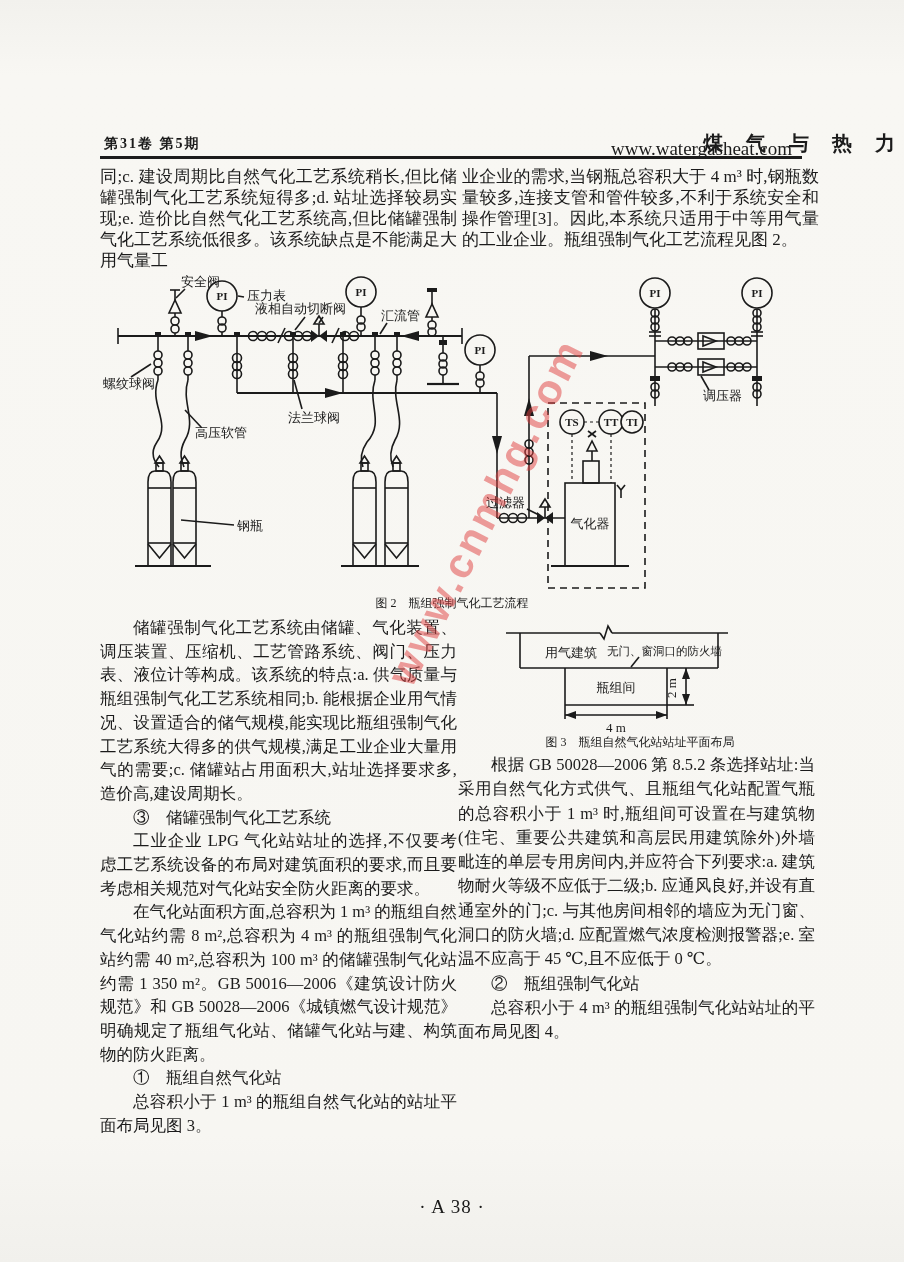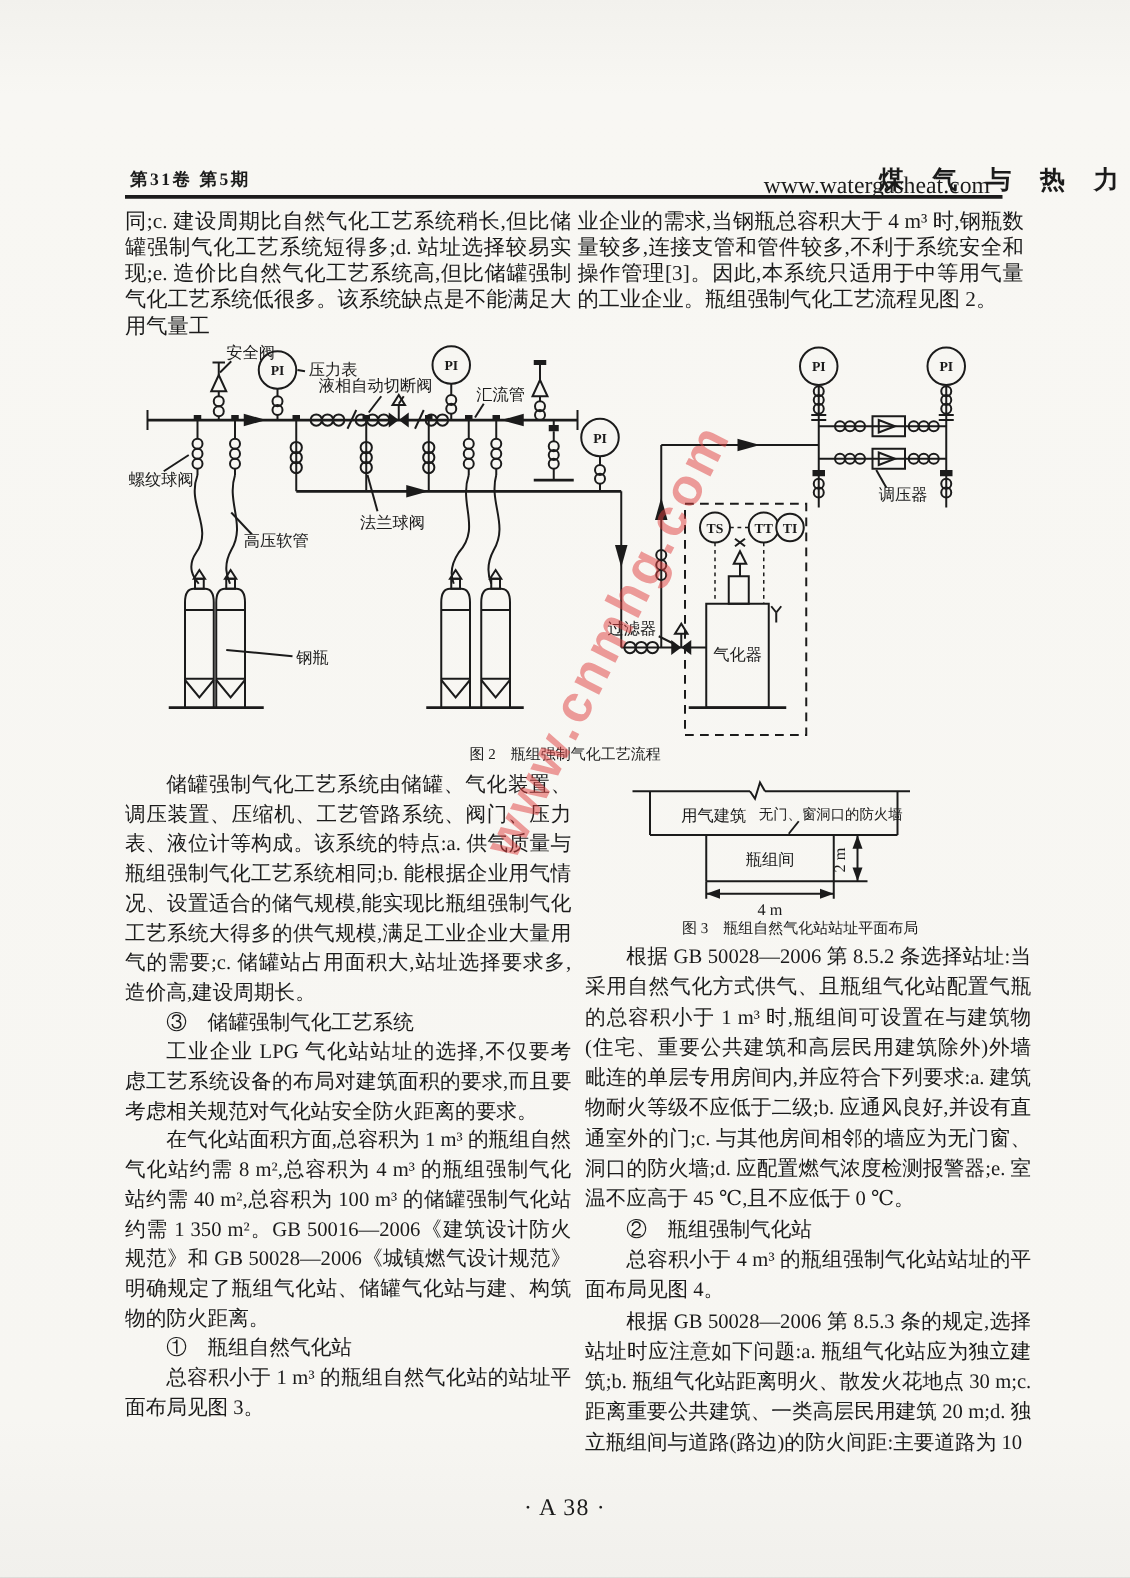--- a/index.html
+++ b/index.html
@@ -10,21 +10,21 @@
   .hdr-center{position:absolute;left:0;width:904px;top:130px;text-align:right;font-size:20px;font-weight:bold;letter-spacing:9px;}
   .hdr-right{position:absolute;right:112px;top:138px;font-size:19px;font-family:"Liberation Serif",serif;}
   .hdr-rule{position:absolute;left:100px;width:702px;top:156px;border-top:3px solid #1c1c1c;}
   .tcol{position:absolute;width:357px;font-size:17px;line-height:21px;text-align:justify;}
   .tcol p{margin:0;}
   .col-tl{left:100px;top:166px;}
   .col-tr{left:462px;top:166px;}
   .bcol{position:absolute;width:357px;font-size:16.5px;text-align:justify;}
   .bcol p{margin:0;}
   .col-bl{left:100px;top:616px;line-height:23.7px;}
-  .col-br{left:468px;top:753px;line-height:24.3px;}
+  .col-br{left:458px;top:753px;line-height:24.3px;}
   .ind{text-indent:2em;}
   .sechead{font-weight:bold;font-size:17px;}
   .fig2{position:absolute;left:95px;top:276px;}
   .fig3{position:absolute;left:498px;top:620px;}
   .figcap{position:absolute;text-align:center;font-weight:normal;font-size:12px;}
   .fig2cap{left:0;width:904px;top:595px;}
   .fig3cap{left:462px;width:356px;top:734px;}
   .footer{position:absolute;left:0;width:904px;top:1196px;text-align:center;font-size:19px;letter-spacing:1px;}
   .watermark{position:absolute;left:268px;top:488px;width:436px;text-align:center;
              font-size:42px;font-weight:bold;letter-spacing:3px;
@@ -422,20 +422,19 @@
     <text class="dlabel" x="47" y="37">用气建筑</text>
     <text class="dlabel-s" x="109" y="35">无门、窗洞口的防火墙</text>
     <text class="dlabel" x="118" y="72" text-anchor="middle">瓶组间</text>
   </svg>
   <div class="figcap fig3cap">图 3　瓶组自然气化站站址平面布局</div>
 
   <div class="bcol col-br">
     <p class="ind">根据 GB 50028—2006 第 8.5.2 条选择站址:当采用自然气化方式供气、且瓶组气化站配置气瓶的总容积小于 1 m³ 时,瓶组间可设置在与建筑物(住宅、重要公共建筑和高层民用建筑除外)外墙毗连的单层专用房间内,并应符合下列要求:a. 建筑物耐火等级不应低于二级;b. 应通风良好,并设有直通室外的门;c. 与其他房间相邻的墙应为无门窗、洞口的防火墙;d. 应配置燃气浓度检测报警器;e. 室温不应高于 45 ℃,且不应低于 0 ℃。</p>
     <p class="ind">②　瓶组强制气化站</p>
     <p class="ind">总容积小于 4 m³ 的瓶组强制气化站站址的平面布局见图 4。</p>
-    <p class="ind">根据 GB 50028—2006 第 8.5.3 条的规定,选择站址时应注意如下问题:a. 瓶组气化站应为独立建筑;b. 瓶组气化站距离明火、散发火花地点 30 m;c. 距离重要公共建筑、一类高层民用建筑 20 m;d. 独立瓶组间与道路(路边)的防火间距:主要道路为 10</p>
   </div>
 
   <div class="watermark">www.cnmhg.com</div>
 
   <div class="footer">· A 38 ·</div>
 
 </div>
 
 </body></html>

